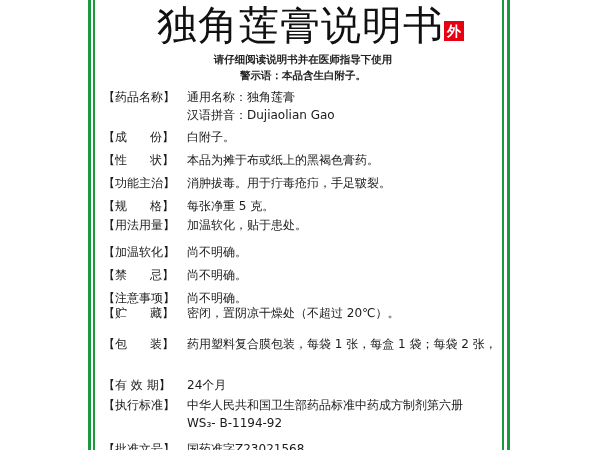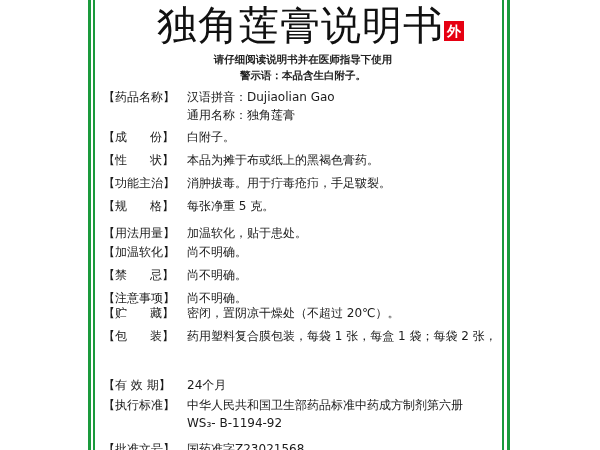--- a/index.html
+++ b/index.html
@@ -97,50 +97,50 @@
 <div class="border-line bl-outer-right"></div>
 
 <div class="doc-title">独角莲膏说明书</div>
 <div class="ext-badge">外</div>
 
 <div class="subtitle sub1">请仔细阅读说明书并在医师指导下使用</div>
 <div class="subtitle sub2">警示语：本品含生白附子。</div>
 
 <div class="rows">
   <div class="row" style="top:0px">
-    <span class="label">【药品名称】</span><span class="value"><span class="line">汉语拼音：Dujiaolian Gao</span><span class="line">通用名称：独角莲膏</span></span>
+    <span class="label">【药品名称】</span><span class="value"><span class="line">通用名称：独角莲膏</span><span class="line">汉语拼音：Dujiaolian Gao</span></span>
   </div>
   <div class="row" style="top:40px">
     <span class="label">【成      份】</span><span class="value"><span class="line">白附子。</span></span>
   </div>
   <div class="row" style="top:63px">
     <span class="label">【性      状】</span><span class="value"><span class="line">本品为摊于布或纸上的黑褐色膏药。</span></span>
   </div>
   <div class="row" style="top:86px">
     <span class="label">【功能主治】</span><span class="value"><span class="line">消肿拔毒。用于疔毒疮疖，手足皲裂。</span></span>
   </div>
   <div class="row" style="top:109px">
     <span class="label">【规      格】</span><span class="value"><span class="line">每张净重 5 克。</span></span>
   </div>
-  <div class="row" style="top:136px">
+  <div class="row" style="top:128px">
     <span class="label">【用法用量】</span><span class="value"><span class="line">加温软化，贴于患处。</span></span>
   </div>
   <div class="row" style="top:155px">
     <span class="label">【加温软化】</span><span class="value"><span class="line">尚不明确。</span></span>
   </div>
   <div class="row" style="top:178px">
     <span class="label">【禁      忌】</span><span class="value"><span class="line">尚不明确。</span></span>
   </div>
   <div class="row" style="top:201px">
     <span class="label">【注意事项】</span><span class="value"><span class="line">尚不明确。</span></span>
   </div>
   <div class="row" style="top:216px">
     <span class="label">【贮      藏】</span><span class="value"><span class="line">密闭，置阴凉干燥处（不超过 20℃）。</span></span>
   </div>
-  <div class="row" style="top:239px">
+  <div class="row" style="top:247px">
     <span class="label">【包      装】</span><span class="value"><span class="line">药用塑料复合膜包装，每袋 1 张，每盒 1 袋；每袋 2 张，</span></span>
   </div>
   <div class="row" style="top:288px">
     <span class="label">【有 效 期】</span><span class="value"><span class="line">24个月</span></span>
   </div>
   <div class="row" style="top:308px">
     <span class="label">【执行标准】</span><span class="value"><span class="line">中华人民共和国卫生部药品标准中药成方制剂第六册</span><span class="line">WS₃- B-1194-92</span></span>
   </div>
   <div class="row" style="top:352px">
     <span class="label">【批准文号】</span><span class="value"><span class="line">国药准字Z23021568</span></span>

